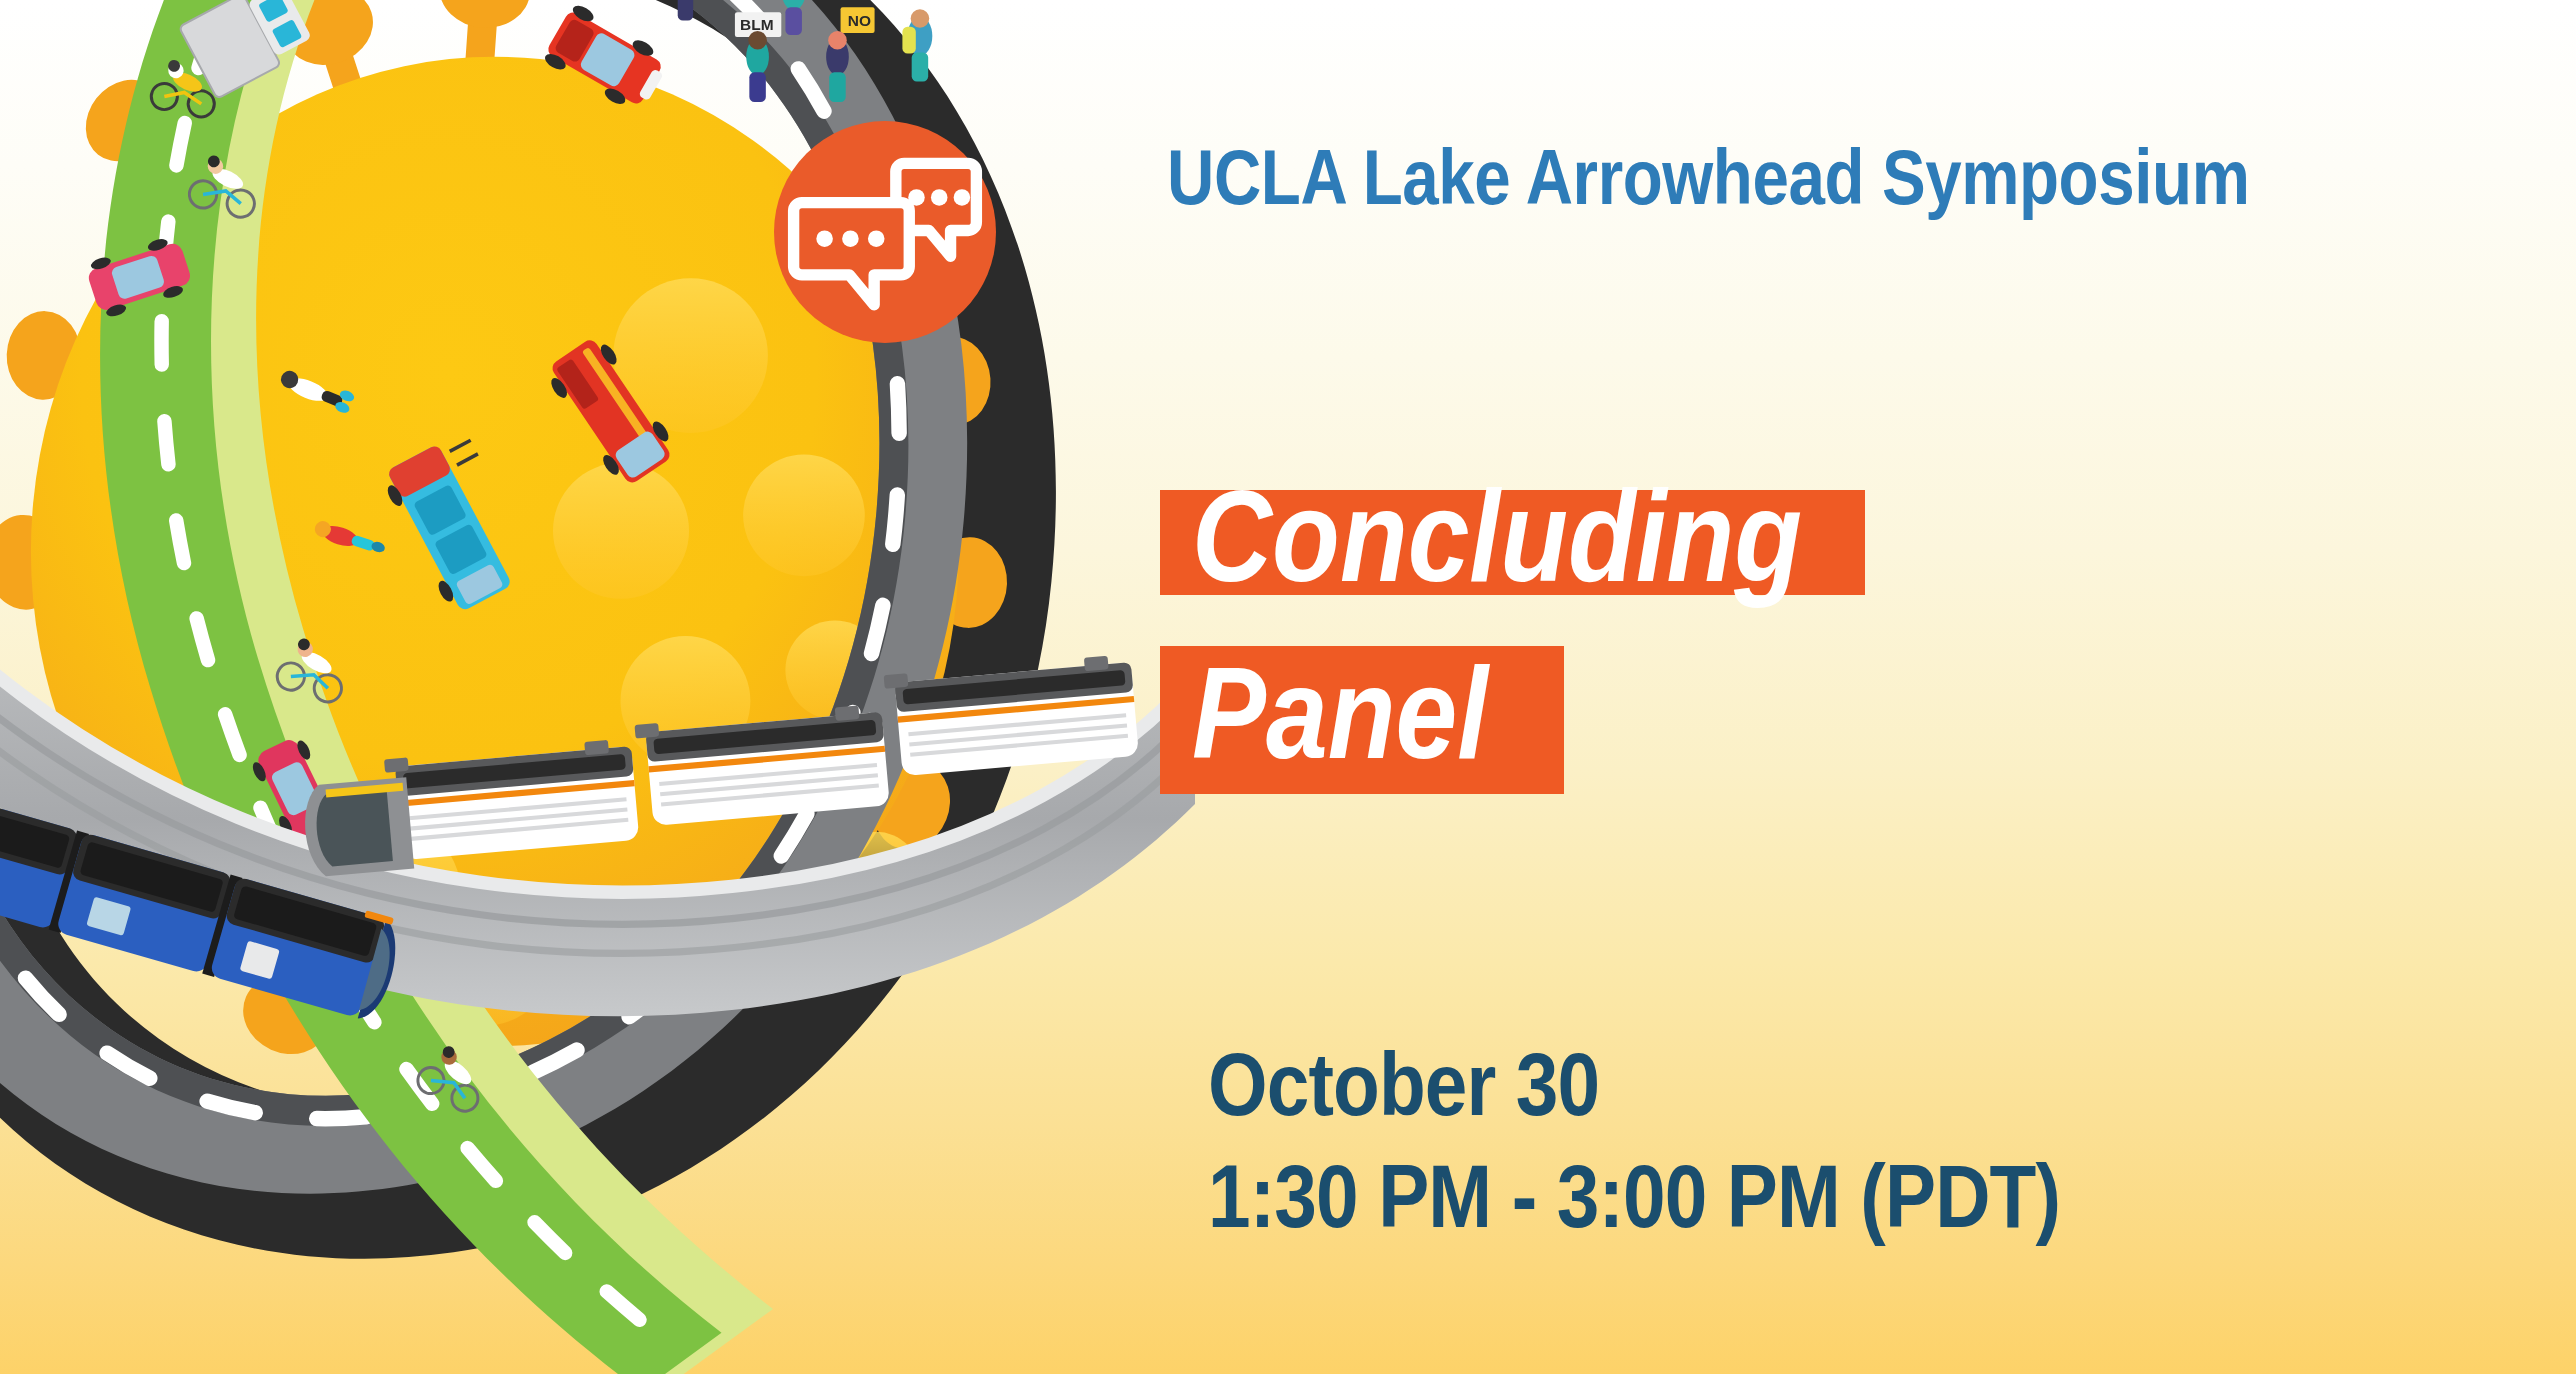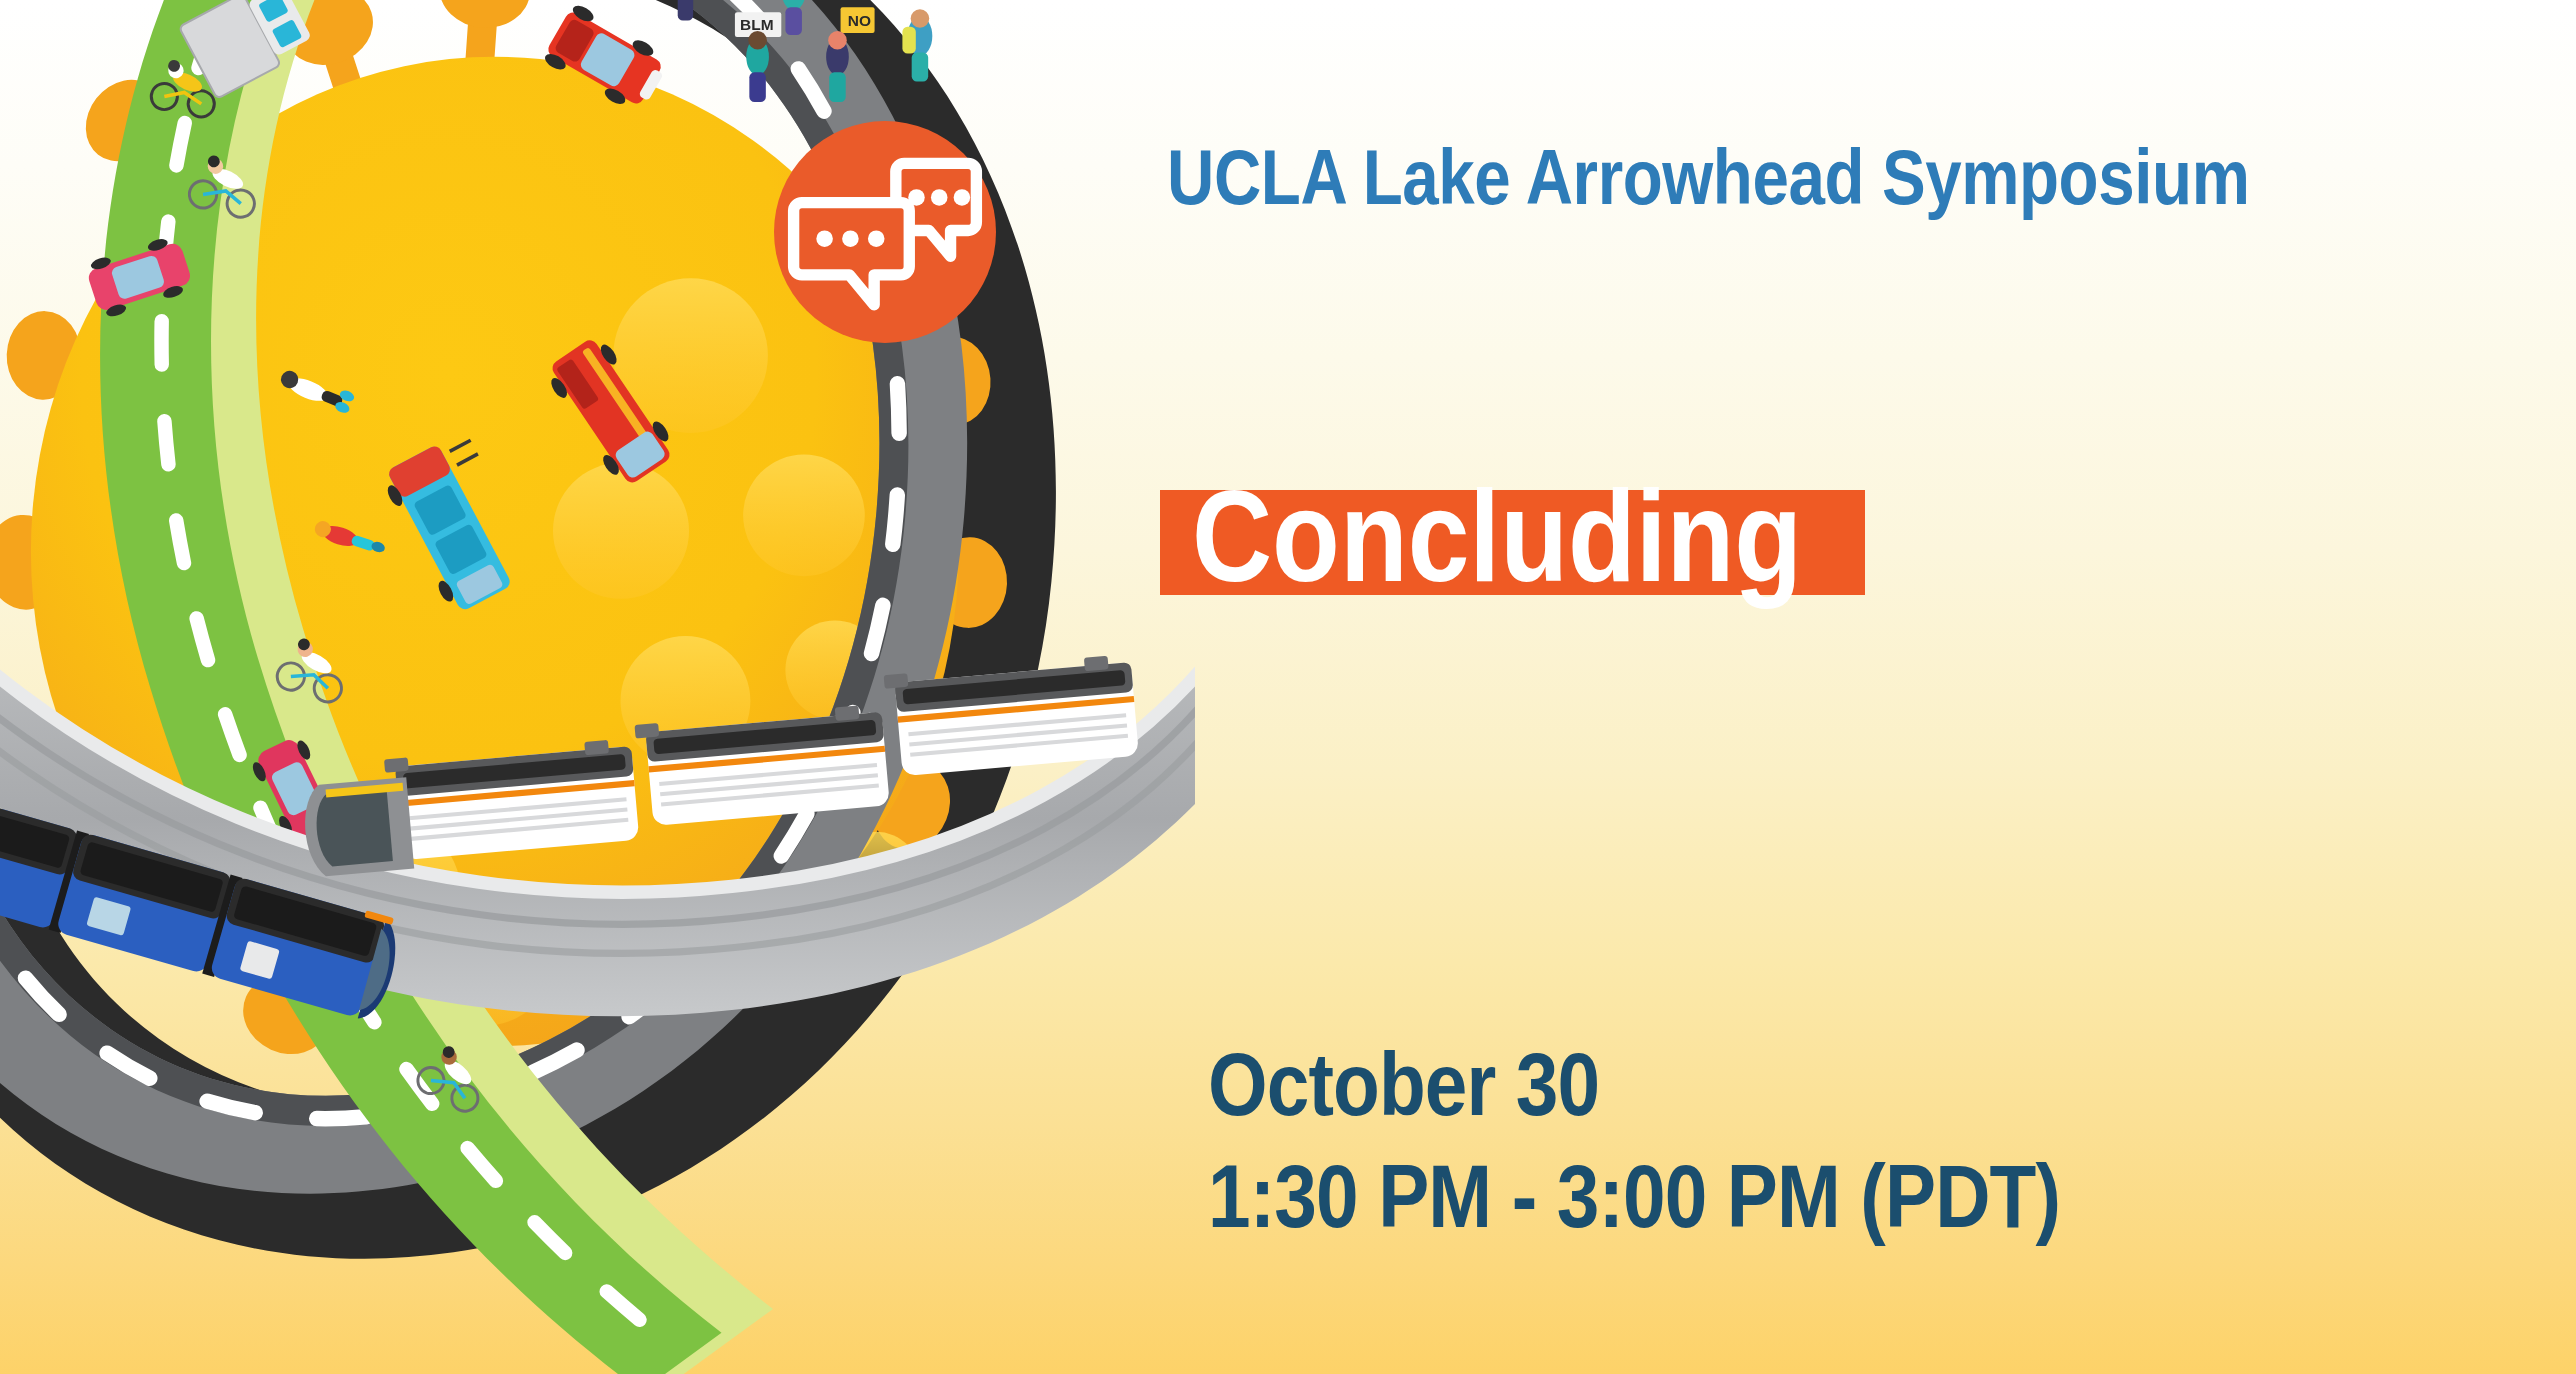--- a/index.html
+++ b/index.html
@@ -52,20 +52,21 @@
     white-space:nowrap;
     transform:scaleX(0.84);
     transform-origin:left top;
   }
 
   .headline-box{
     position:absolute;
     background:#EF5A24;
     display:flex;
     align-items:center;
+    font-style:italic;
   }
   .headline-text{
     color:#ffffff;
     font-weight:bold;
     font-size:129px;
     line-height:1;
     white-space:nowrap;
     transform:scaleX(0.86);
     transform-origin:left center;
     display:block;
@@ -549,20 +550,23 @@
   </div>
 
   <div id="content">
 
     <div id="symposium-title">UCLA Lake Arrowhead Symposium</div>
 
     <div class="headline-box" id="headline-box-1">
       <span class="headline-text">Concluding</span>
     </div>
 
+    <div class="headline-box" id="headline-box-2">
+      <span class="headline-text">Panel</span>
+    </div>
 
     <div id="date-block">
       <div class="date-line">October 30</div>
       <div class="date-line">1:30 PM - 3:00 PM (PDT)</div>
     </div>
 
   </div>
 
 </div>
 

